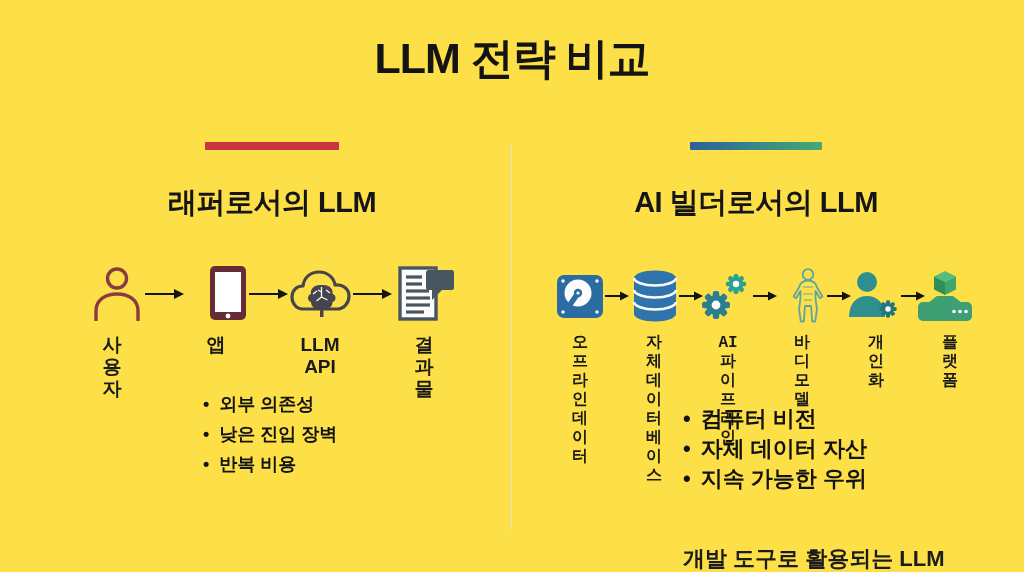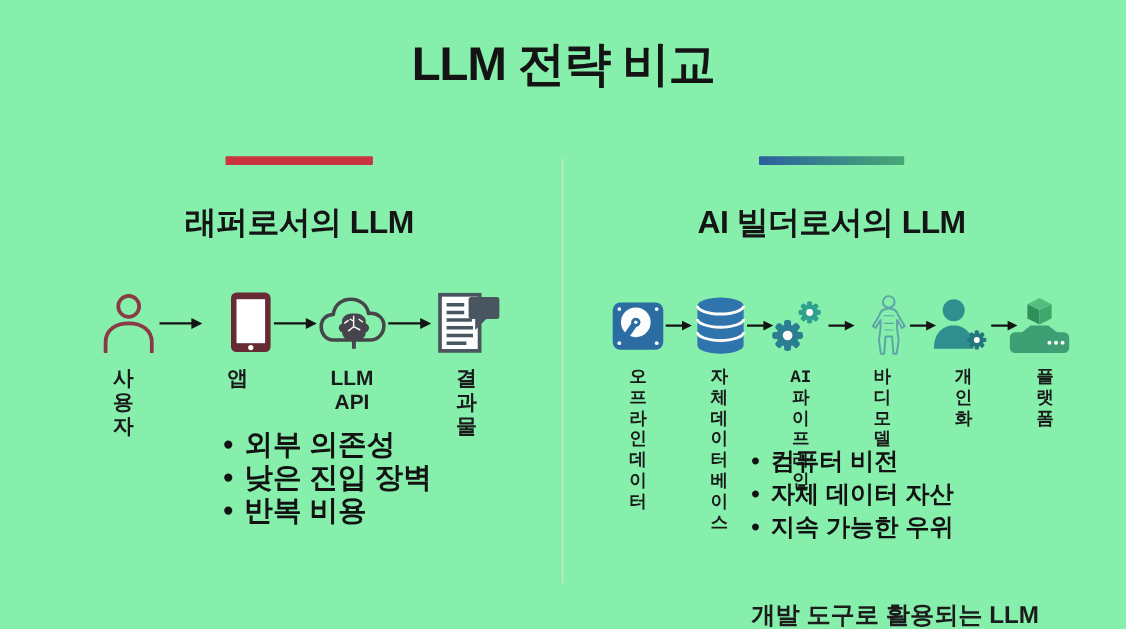--- a/index.html
+++ b/index.html
@@ -1,17 +1,17 @@
 <!DOCTYPE html>
 <html><head>
 <meta charset="utf-8">
 <style>
   html,body{margin:0;padding:0;}
   body{font-family:"Liberation Sans","DejaVu Sans",sans-serif;background:#FCFBF8;}
-  .slide{position:relative;width:1024px;height:572px;background:#86efac;overflow:hidden;color:#161616;}
+  .slide{position:relative;width:1024px;height:572px;background:#fde047;overflow:hidden;color:#161616;}
 
   .title{position:absolute;top:30px;left:0;width:1024px;margin:0;text-align:center;
          font-size:43px;font-weight:800;letter-spacing:-1px;color:#141414;}
 
   .divider{position:absolute;left:511px;top:144px;width:1px;height:386px;background:#E1DDD7;}
 
   .accent-bar{position:absolute;top:142px;height:8px;border-radius:1px;}
   .accent-bar.red{left:205px;width:134px;background:#C9343E;}
   .accent-bar.grad{left:690px;width:132px;background:linear-gradient(90deg,#2B5F9E 0%,#3A8A88 55%,#48A873 100%);}
 
@@ -28,21 +28,21 @@
   .flow-label{position:absolute;left:50%;transform:translateX(-50%);white-space:pre-line;
               text-align:center;font-weight:700;color:#1a1a1a;}
   .flow-left .flow-label{top:70px;font-size:19px;line-height:22px;}
   .flow-right .flow-label{top:66px;font-size:16px;line-height:19px;}
   .arrow{flex:0 0 auto;}
   .flow-left .arrow{margin-top:23px;}
   .flow-right .arrow{margin:21px 1px 0 1px;}
 
   .bullets{position:absolute;margin:0;padding:0;list-style:none;font-weight:700;color:#121212;}
   .bullets li::before{content:"•";margin-right:10px;}
-  .left-bullets{left:203px;top:389px;font-size:26px;line-height:30px;}
+  .left-bullets{left:203px;top:389px;font-size:18px;line-height:30px;}
   .right-bullets{left:683px;top:404px;font-size:22px;line-height:30px;}
 
   .caption{position:absolute;left:683px;top:544px;font-size:22px;font-weight:700;color:#1c1c1c;}
 
   .icon-box{display:inline-flex;align-items:center;justify-content:center;}
   svg{display:block;}
 </style>
 </head>
 <body>
 

